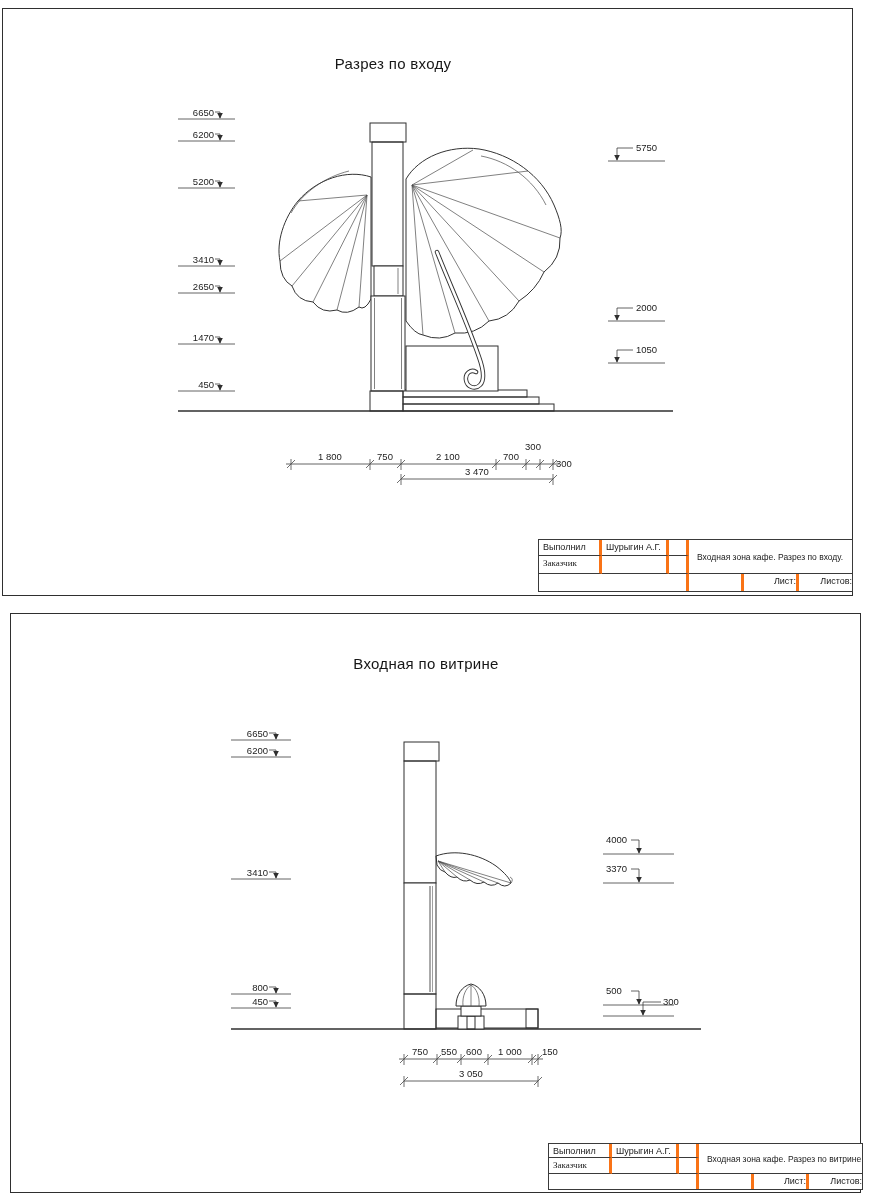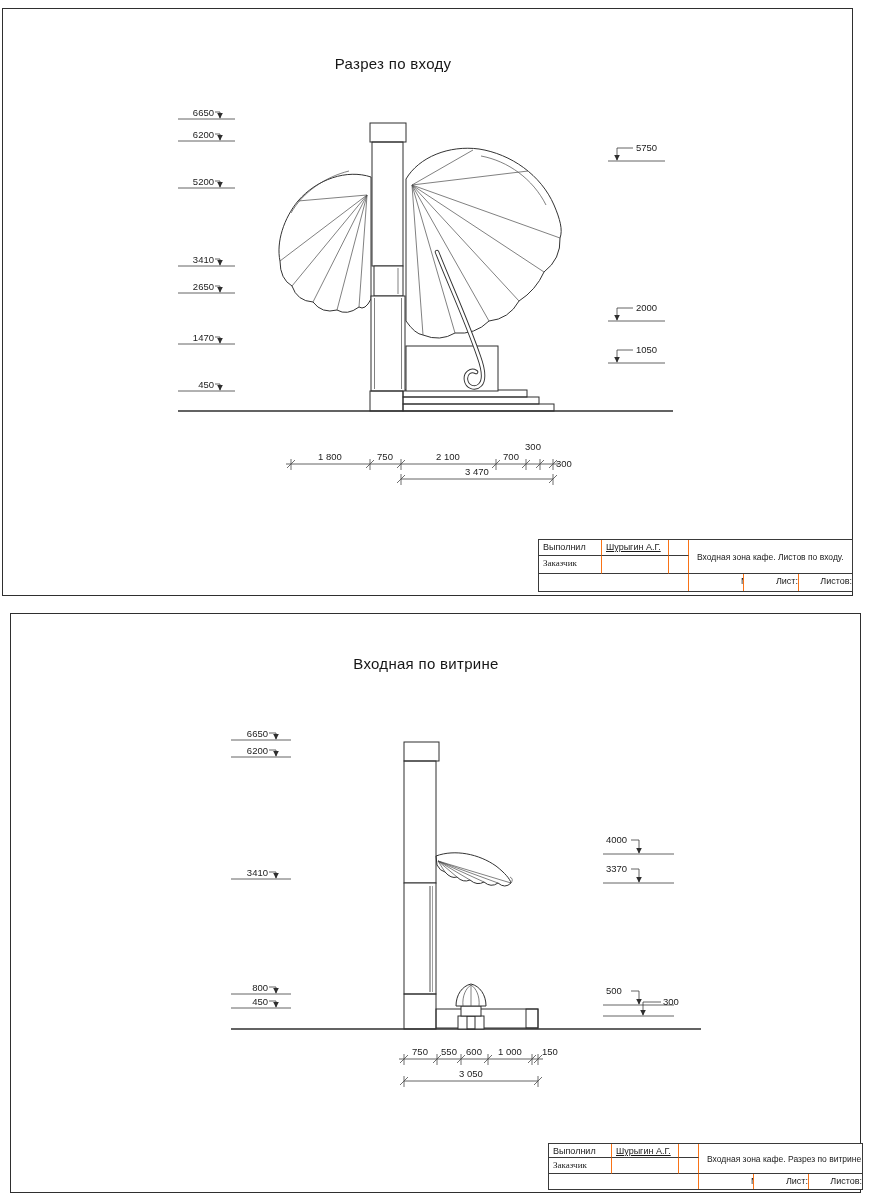--- a/index.html
+++ b/index.html
@@ -15,23 +15,23 @@
   .s1{stroke:#2f2f2f;stroke-width:1;fill:none;}
   .s2{stroke:#2f2f2f;stroke-width:1;fill:#fff;}
   .rib{stroke:#4a4a4a;stroke-width:.7;fill:none;}
   .can{fill:#fff;stroke:#333;stroke-width:1;}
   .hd1{stroke:#333;stroke-width:4.5;fill:none;stroke-linecap:round;}
   .hd2{stroke:#fff;stroke-width:2.6;fill:none;stroke-linecap:round;}
   .tb{position:absolute;display:grid;grid-template-columns:63px 67px 20px 55px 55px 53px;
       background:#fff;border:1px solid #3a3a3a;font-size:9px;color:#1a1a1a;}
   #tb1{left:535px;top:530px;grid-template-rows:16px 18px 17px;}
   #tb2{left:537px;top:529px;grid-template-rows:14px 16px 15px;}
-  .tb>div{border-right:1px solid #f97316;border-bottom:1px solid #3a3a3a;
+  .tb>div{border-right:3px solid #f97316;border-bottom:1px solid #3a3a3a;
           padding:2px 0 0 4px;box-sizing:border-box;overflow:hidden;white-space:nowrap;}
-  .cA{grid-area:1/1;} .cB{grid-area:1/2;text-decoration:underline;} .cC{grid-area:1/3;}
+  .cA{grid-area:1/1;} .cB{grid-area:1/2;} .cC{grid-area:1/3;}
   .cD{grid-area:1/4/3/7;border-right:none!important;display:flex;align-items:center;
       padding:0 0 0 8px!important;font-size:8.5px;}
   .cE{grid-area:2/1;font-family:Liberation Serif, serif;} .cF{grid-area:2/2;} .cG{grid-area:2/3;}
   .cH{grid-area:3/1/4/4;border-bottom:none!important;}
   .cI{grid-area:3/4;border-bottom:none!important;margin-left:48px;}
   .cJ{grid-area:3/5;border-bottom:none!important;text-align:right;}
   .cK{grid-area:3/6;border-right:none!important;border-bottom:none!important;text-align:right;}
 </style>
 </head>
 <body>
@@ -177,21 +177,21 @@
       <use href="#tk1" x="398" y="470"></use>
         <use href="#tk1" x="550" y="470"></use>
       <text x="474" y="466" text-anchor="middle" class="dt">3 470</text>
     </g>
   </svg>
 
   <div class="tb" id="tb1">
     <div class="cA">Выполнил</div>
     <div class="cB">Шурыгин А.Г.</div>
     <div class="cC"></div>
-    <div class="cD">Входная зона кафе. Листов по входу.</div>
+    <div class="cD">Входная зона кафе. Разрез по входу.</div>
     <div class="cE">Заказчик</div>
     <div class="cF"></div>
     <div class="cG"></div>
     <div class="cH"></div>
     <div class="cI">М 1:50</div>
     <div class="cJ">Лист:</div>
     <div class="cK">Листов:</div>
   </div>
 </div>
 

